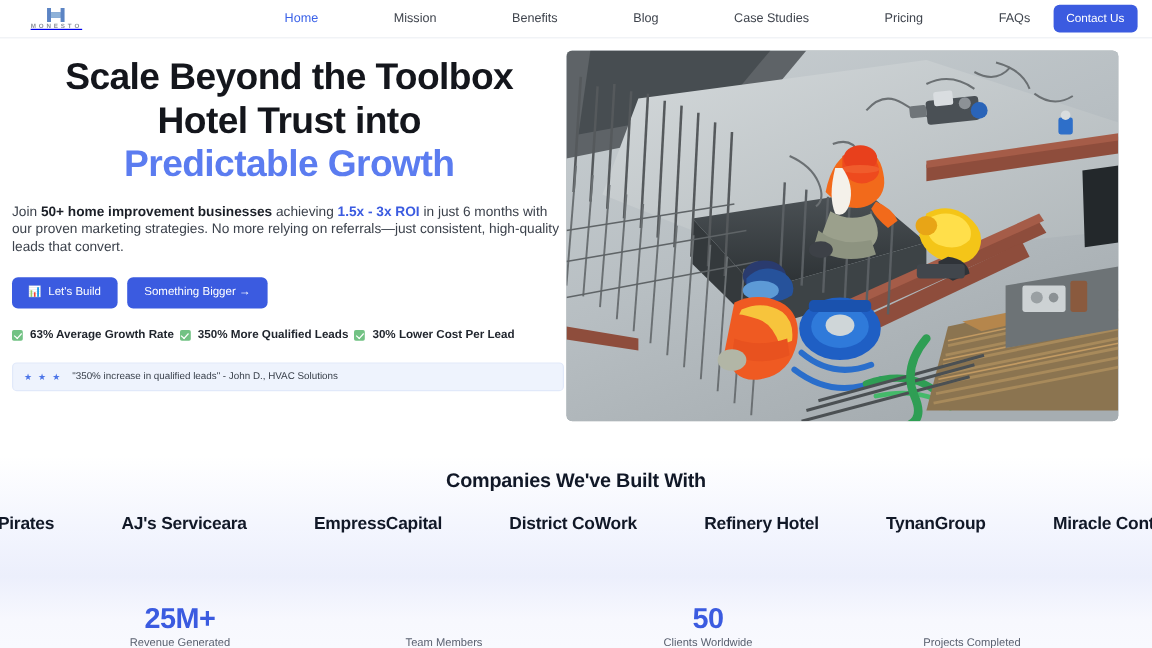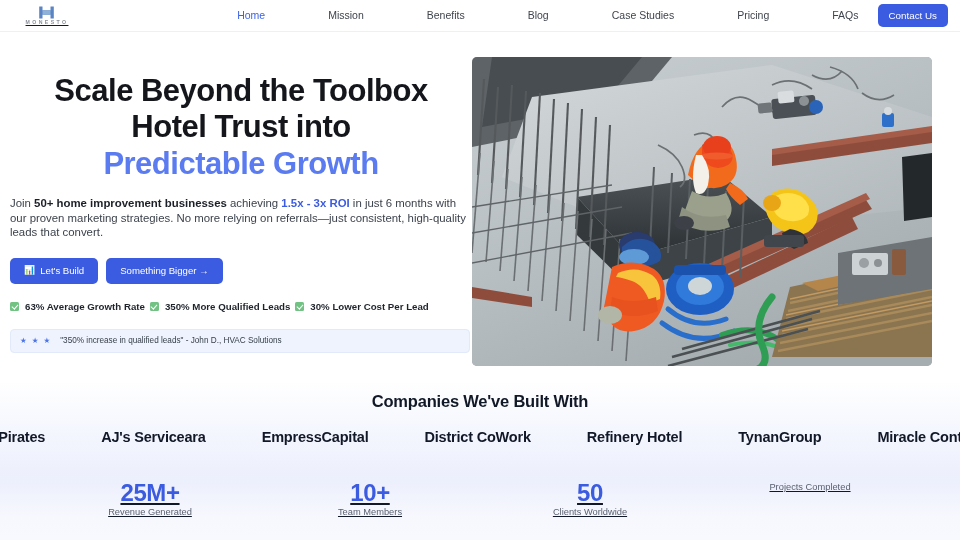--- a/index.html
+++ b/index.html
@@ -60,21 +60,20 @@
     cursor: pointer;
     white-space: nowrap;
     margin-left: 4px;
   }
 
   
   .hero {
     display: flex;
     padding: 10px 10px 0 10px;
     height: 348px;
-    align-items: center;
   }
   .hero-left { width: 462px; flex: 0 0 462px; padding-top: 4px; }
   .headline {
     font-size: 31px;
     line-height: 1.18;
     font-weight: 700;
     letter-spacing: -0.5px;
     color: #14161c;
     text-align: center;
   }
@@ -198,23 +197,22 @@
     color: #111827;
     letter-spacing: -0.2px;
     line-height: 1;
   }
 
   
   .stats {
     height: 60px;
     background: linear-gradient(180deg, #eceffc 0%, #f7f8fe 60%, #f8f9fe 100%);
     display: flex;
-    align-items: flex-start;
+    align-items: flex-end;
     padding: 0 40px;
-    text-decoration: underline;
   }
   .stat { flex: 1; text-align: center; }
   .stat-value {
     font-size: 24px;
     font-weight: 700;
     color: #3b5be0;
     line-height: 1.05;
     letter-spacing: -0.4px;
   }
   .stat-label {
@@ -512,21 +510,20 @@
 
     </div>
   </section>
 
   <section class="stats">
     <div class="stat">
       <div class="stat-value">25M+</div>
       <div class="stat-label">Revenue Generated</div>
     </div>
     <div class="stat">
-      <div class="stat-value">10+</div>
       <div class="stat-label">Team Members</div>
     </div>
     <div class="stat">
       <div class="stat-value">50</div>
       <div class="stat-label">Clients Worldwide</div>
     </div>
     <div class="stat">
       <div class="stat-label">Projects Completed</div>
     </div>
   </section>

